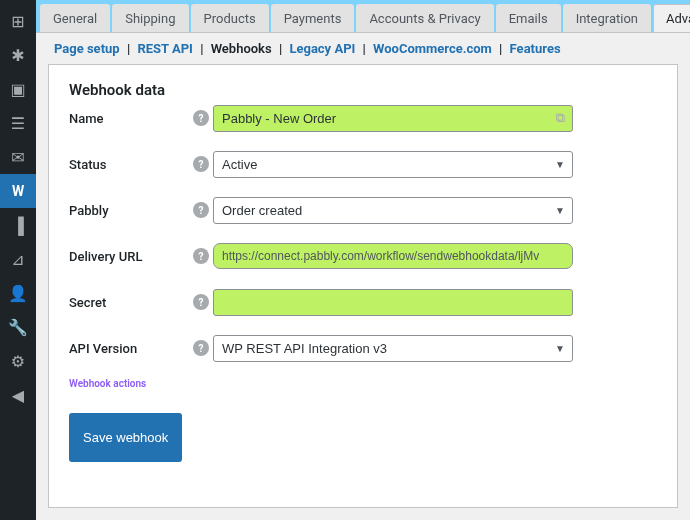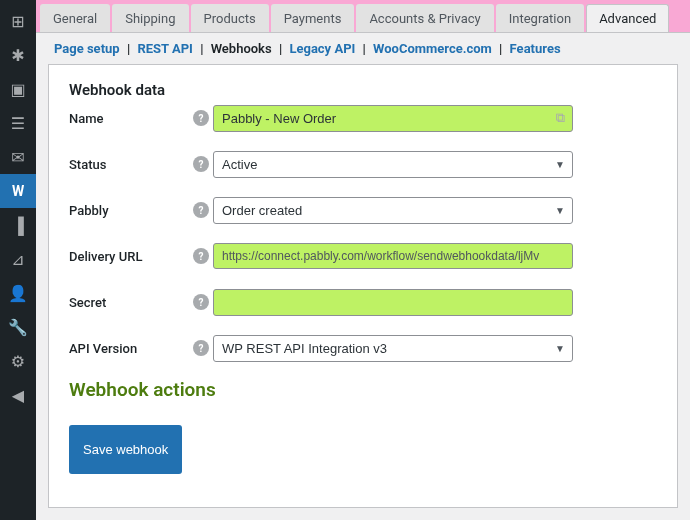--- a/index.html
+++ b/index.html
@@ -54,21 +54,21 @@
       flex: 1;
       display: flex;
       flex-direction: column;
       background: #f0f0f1;
       overflow: hidden;
     }
 
     
     .tabs {
       display: flex;
-      background: #f9a8d4;
+      background: #7dd3fc;
       border-bottom: 1px solid #c3c4c7;
       padding-top: 4px;
       padding-left: 4px;
     }
     .tab {
       padding: 6px 12px;
       font-size: 13px;
       color: #50575e;
       cursor: pointer;
       border: 1px solid transparent;
@@ -204,42 +204,43 @@
     .form-input-icon {
       position: absolute;
       right: 8px;
       top: 50%;
       transform: translateY(-50%);
       color: #a7aaad;
       font-size: 13px;
     }
 
     .section-title-2 {
-      font-size: 19px;
+      font-size: 10px;
       font-weight: 600;
-      color: #4d7c0f;
+      color: #8b5cf6;
       margin-top: 8px;
       margin-bottom: 16px;
     }
 
     .save-btn {
       background: #2271b1;
       color: #fff;
       border: none;
       padding: 17px 14px;
       border-radius: 3px;
       font-size: 13px;
       font-weight: 500;
       cursor: pointer;
       margin-top: 8px;
     }
 
     .url-input {
       font-size: 12px;
       color: #50575e;
+      border-radius: 7px;
     }
   </style>
 </head>
 <body>
 
 <div class="sidebar">
   <div class="sidebar-icon">⊞</div>
   <div class="sidebar-icon">✱</div>
   <div class="sidebar-icon">▣</div>
   <div class="sidebar-icon">☰</div>
@@ -254,20 +255,21 @@
 </div>
 
 <div class="main">
 
   <div class="tabs">
     <div class="tab">General</div>
     <div class="tab">Shipping</div>
     <div class="tab">Products</div>
     <div class="tab">Payments</div>
     <div class="tab">Accounts &amp; Privacy</div>
+    <div class="tab">Emails</div>
     <div class="tab">Integration</div>
     <div class="tab active">Advanced</div>
   </div>
 
   <div class="subnav">
     <a href="#">Page setup</a>
     <span class="subnav-sep">|</span>
     <a href="#">REST API</a>
     <span class="subnav-sep">|</span>
     <span>Webhooks</span>

